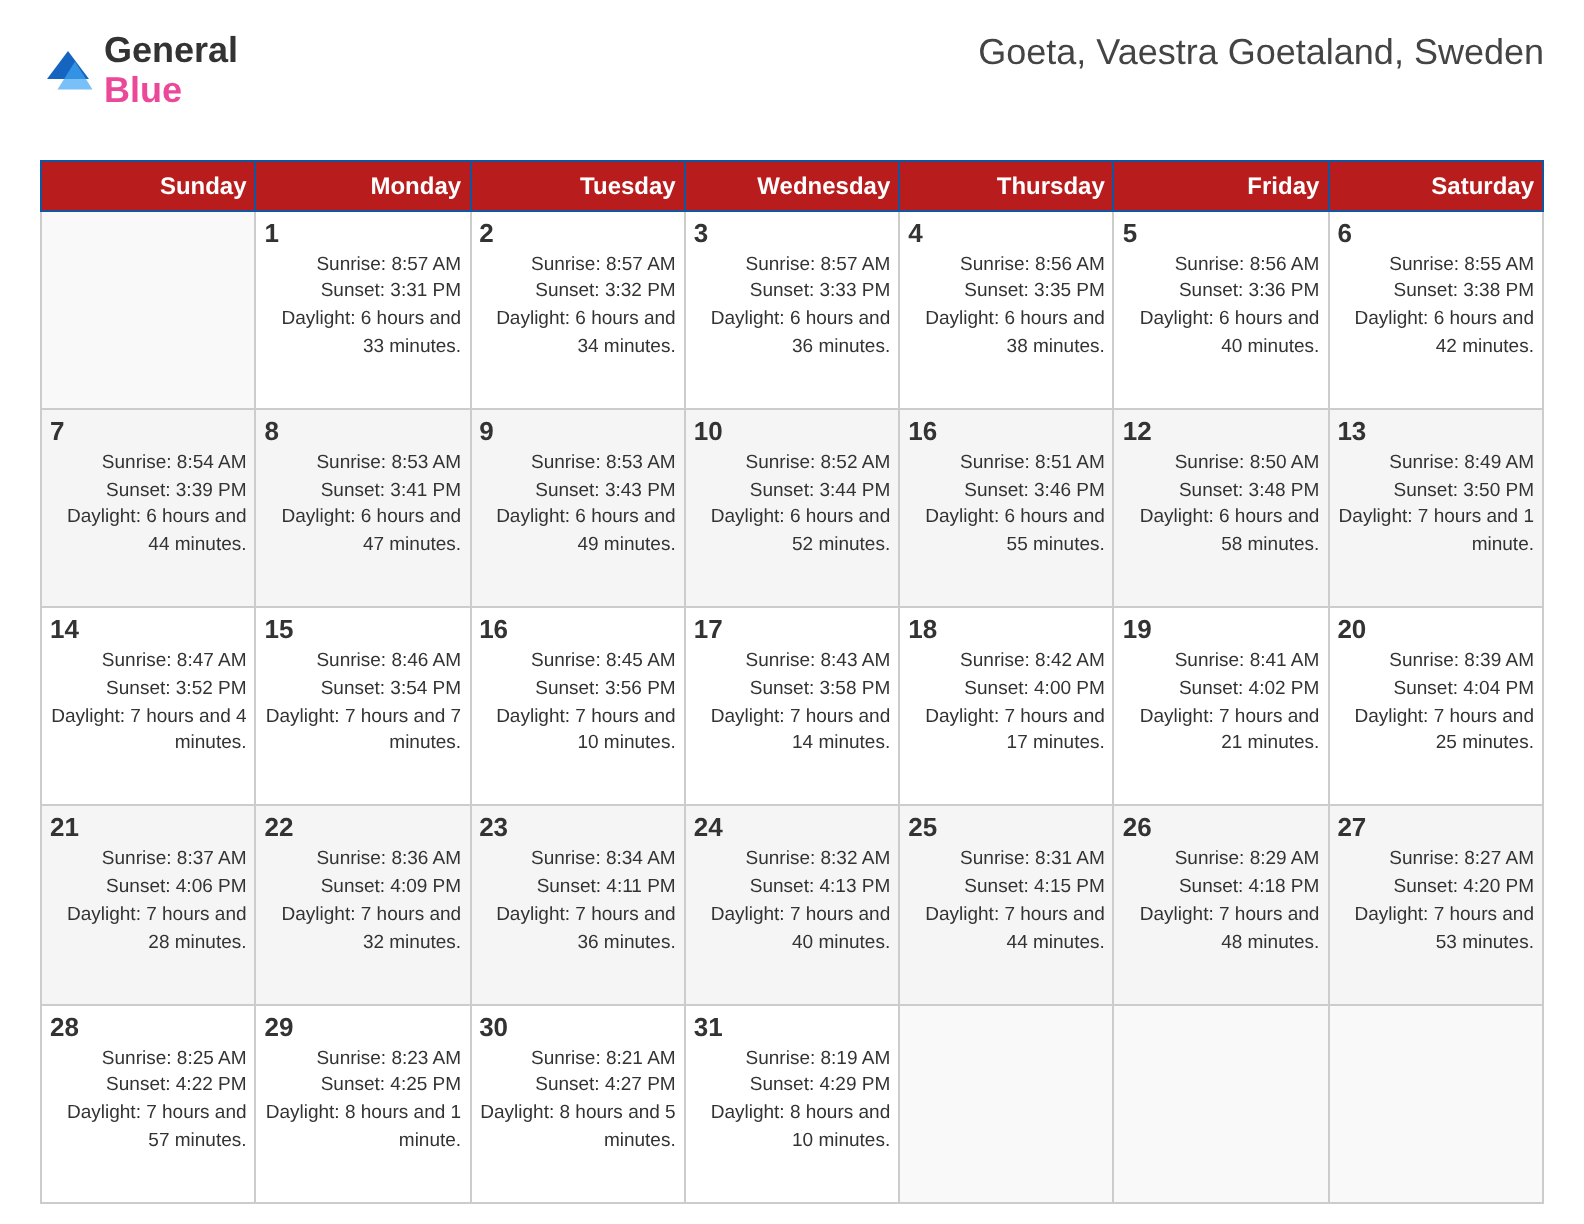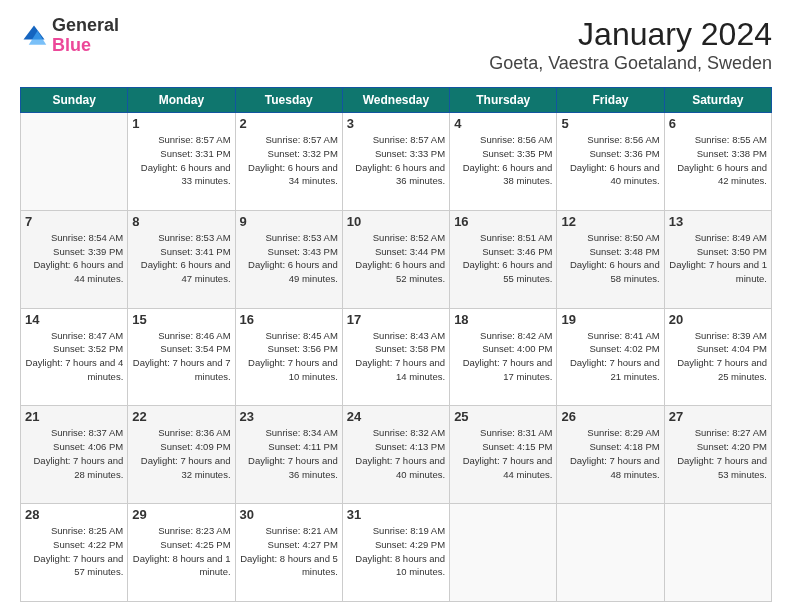--- a/index.html
+++ b/index.html
@@ -14,21 +14,21 @@
       width: 792px;
       height: 612px;
       padding: 16px 20px 10px 20px;
       display: flex;
       flex-direction: column;
     }
     .header {
       display: flex;
       align-items: flex-start;
       justify-content: space-between;
-      margin-bottom: 13px;
+      margin-bottom: 24px;
     }
     .logo {
       display: flex;
       align-items: center;
       gap: 4px;
     }
     .logo-text {
       font-size: 18px;
       font-weight: bold;
       line-height: 1.1;
@@ -51,26 +51,26 @@
       font-size: 18px;
       color: #444;
     }
     .calendar {
       flex: 1;
       border-collapse: collapse;
       width: 100%;
       table-layout: fixed;
     }
     .calendar th {
-      background: #0f766e;
+      background: #b91c1c;
       color: #fff;
       font-size: 12px;
       font-weight: bold;
       padding: 5px 4px;
-      text-align: center;
+      text-align: right;
       border: 1px solid #1255a0;
     }
     .calendar td {
       border: 1px solid #ccc;
       vertical-align: top;
       padding: 3px 4px;
       font-size: 10px;
       color: #333;
       height: 88px;
     }
@@ -102,21 +102,20 @@
       <svg class="logo-icon" viewBox="0 0 32 32" xmlns="http://www.w3.org/2000/svg">
         <polygon points="16,4 28,20 4,20" fill="#1565c0"></polygon>
         <polygon points="20,10 30,26 10,26" fill="#42a5f5" opacity="0.7"></polygon>
       </svg>
       <div class="logo-text">
         <span class="general">General</span>
         <span class="blue">Blue</span>
       </div>
     </div>
     <div class="title-block">
-      <div class="month-title">January 2024</div>
       <div class="location">Goeta, Vaestra Goetaland, Sweden</div>
     </div>
   </div>
 
   <table class="calendar">
     <thead>
       <tr>
       <th>Sunday</th>
           <th>Monday</th>
           <th>Tuesday</th>

